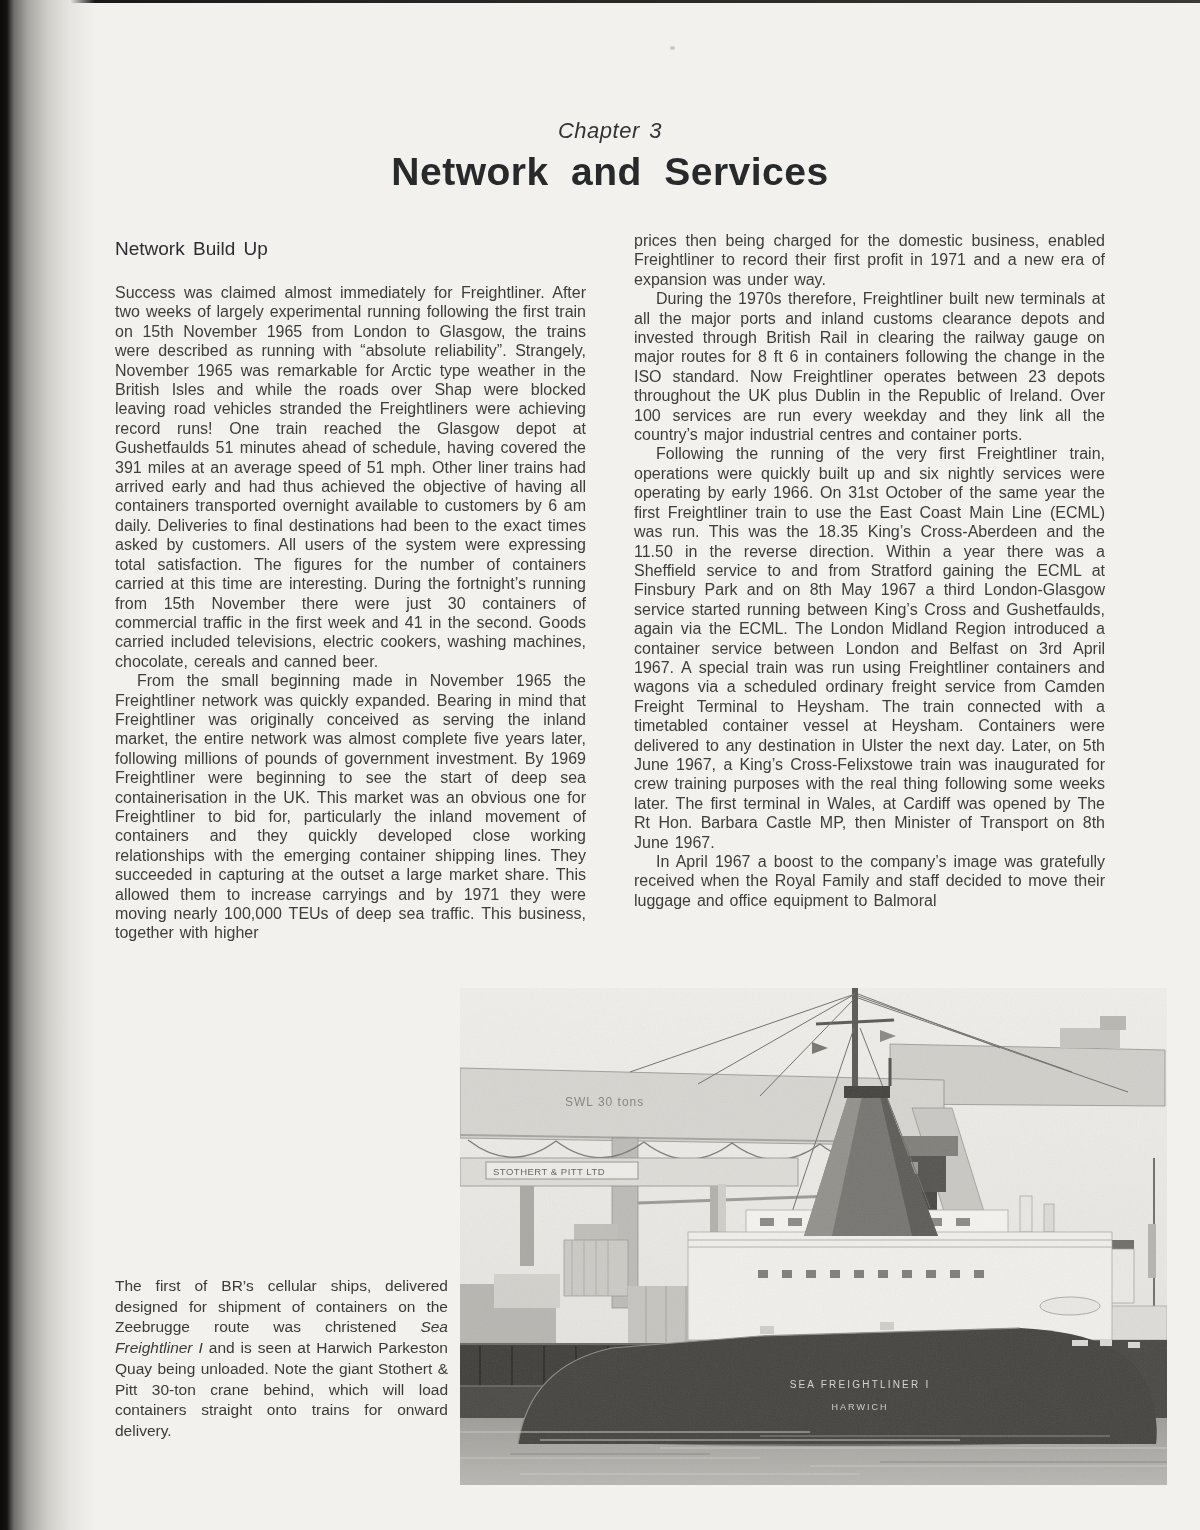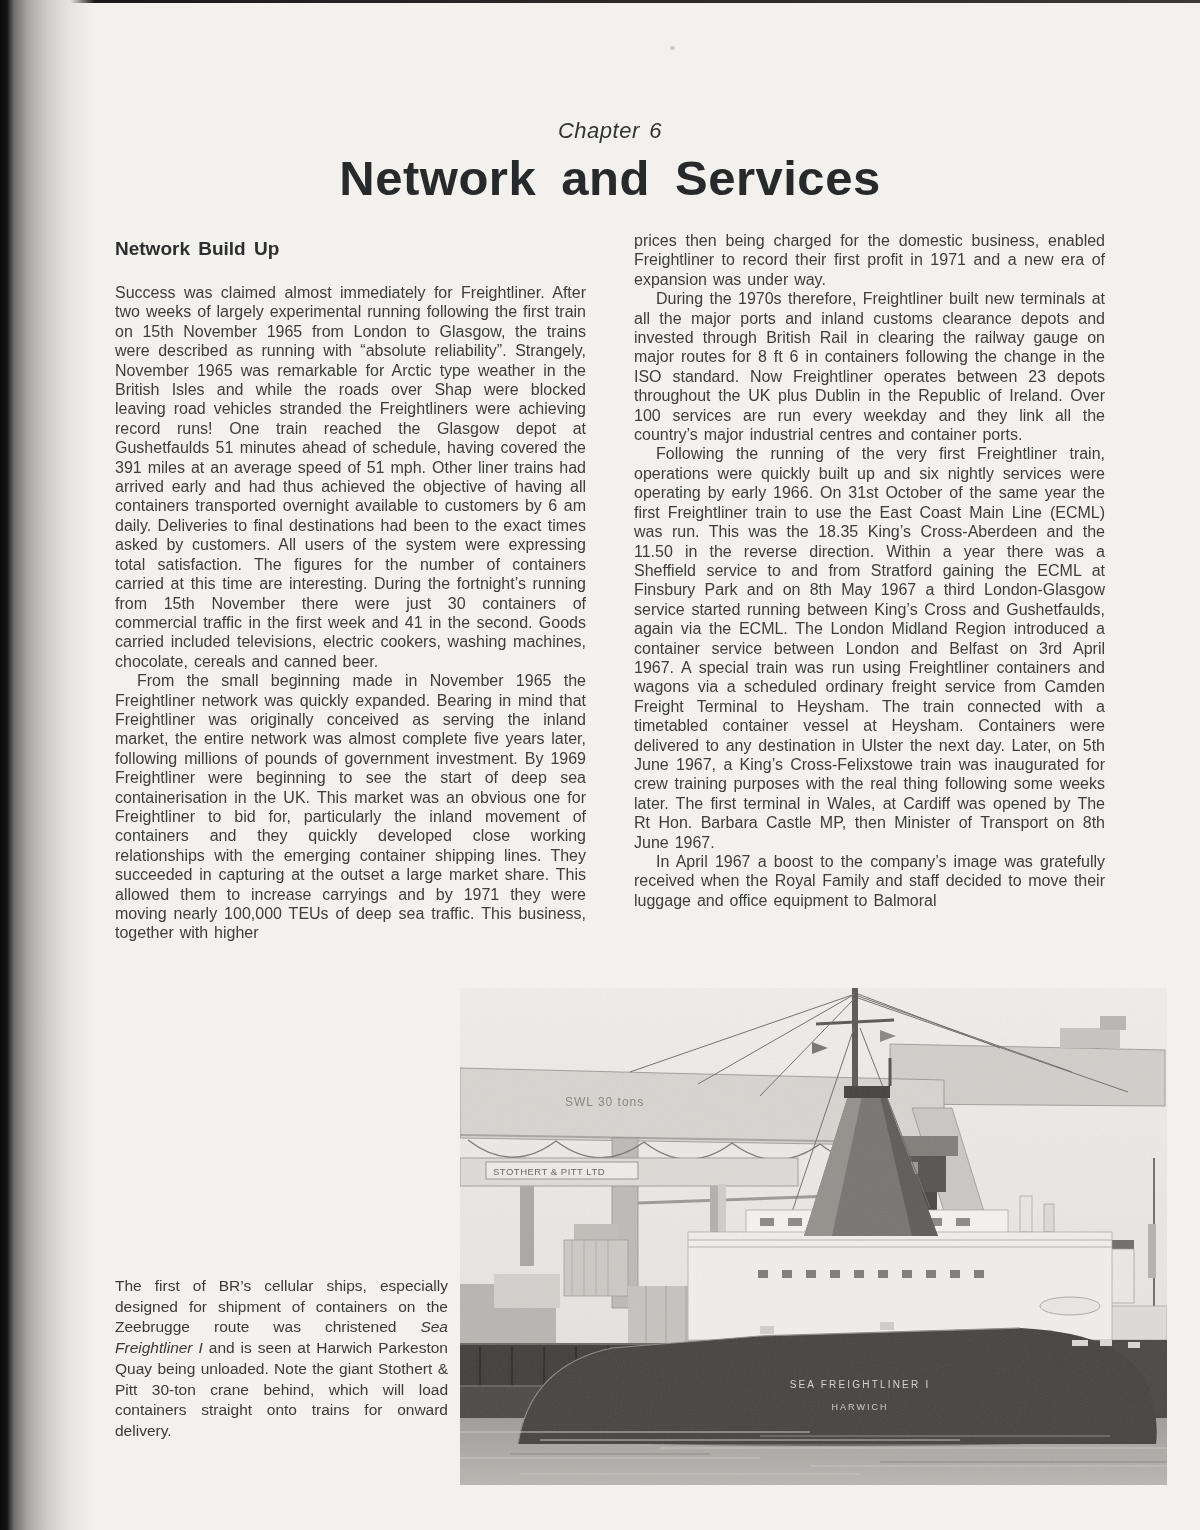--- a/index.html
+++ b/index.html
@@ -16,28 +16,28 @@
   .gutter{
     position:absolute;top:0;left:0;width:95px;height:1530px;
     background:linear-gradient(to right,#0a0a0a 0px,#141414 7px,#6f6e6c 14px,#a8a7a3 28px,#cfcec9 48px,#e6e5e1 70px,rgba(242,241,237,0) 95px);
   }
   .speck{position:absolute;left:670px;top:46px;width:5px;height:4px;background:#c9c8c4;border-radius:50%;}
   .chapter-head{position:absolute;left:115px;top:118px;width:990px;text-align:center;}
   .chapter-label{
     font-style:italic;font-size:22px;color:#313335;letter-spacing:.5px;word-spacing:3px;
   }
   .chapter-title{
-    margin:6px 0 0 0;font-size:49px;font-weight:bold;color:#27292b;
+    margin:6px 0 0 0;font-size:39px;font-weight:bold;color:#27292b;
     letter-spacing:.5px;word-spacing:11px;
   }
   .col{position:absolute;width:471px;text-align:justify;}
   .col-left{left:115px;top:238px;}
   .col-right{left:634px;top:231px;}
   .section-heading{
-    margin:0 0 23px 0;font-size:19px;font-weight:bold;color:#2c2e30;word-spacing:3px;
+    margin:0 0 23px 0;font-size:19px;font-weight:normal;color:#2c2e30;word-spacing:3px;
   }
   .body-para{
     margin:0;font-size:16px;line-height:19.4px;word-spacing:1.5px;color:#3d3d3b;
   }
   .body-para.indent{text-indent:22px;}
   .photo{
     position:absolute;left:456px;top:984px;width:707px;height:497px;margin:4px;
   }
   .photo svg{display:block;width:707px;height:497px;}
   .caption{
@@ -46,21 +46,21 @@
   }
 </style>
 </head>
 <body>
 
 <div class="top-edge"></div>
 <div class="gutter"></div>
 <div class="speck"></div>
 
 <header class="chapter-head">
-  <div class="chapter-label">Chapter 6</div>
+  <div class="chapter-label">Chapter 3</div>
   <h1 class="chapter-title">Network and Services</h1>
 </header>
 
 <section class="col col-left">
   <h2 class="section-heading">Network Build Up</h2>
   <p class="body-para">Success was claimed almost immediately for Freightliner. After two weeks of largely experimental running following the first train on 15th November 1965 from London to Glasgow, the trains were described as running with “absolute reliability”. Strangely, November 1965 was remarkable for Arctic type weather in the British Isles and while the roads over Shap were blocked leaving road vehicles stranded the Freightliners were achieving record runs! One train reached the Glasgow depot at Gushetfaulds 51 minutes ahead of schedule, having covered the 391 miles at an average speed of 51 mph. Other liner trains had arrived early and had thus achieved the objective of having all containers transported overnight available to customers by 6 am daily. Deliveries to final destinations had been to the exact times asked by customers. All users of the system were expressing total satisfaction. The figures for the number of containers carried at this time are interesting. During the fortnight’s running from 15th November there were just 30 containers of commercial traffic in the first week and 41 in the second. Goods carried included televisions, electric cookers, washing machines, chocolate, cereals and canned beer.</p>
   <p class="body-para indent">From the small beginning made in November 1965 the Freightliner network was quickly expanded. Bearing in mind that Freightliner was originally conceived as serving the inland market, the entire network was almost complete five years later, following millions of pounds of government investment. By 1969 Freightliner were beginning to see the start of deep sea containerisation in the UK. This market was an obvious one for Freightliner to bid for, particularly the inland movement of containers and they quickly developed close working relationships with the emerging container shipping lines. They succeeded in capturing at the outset a large market share. This allowed them to increase carryings and by 1971 they were moving nearly 100,000 TEUs of deep sea traffic. This business, together with higher</p>
 </section>
 
 <section class="col col-right">
@@ -223,13 +223,13 @@
       <line x1="60" y1="486" x2="400" y2="486" stroke="#c8c7c2" stroke-width="1"></line>
       <line x1="300" y1="448" x2="650" y2="448" stroke="#8a8984" stroke-width="1"></line>
       <line x1="50" y1="466" x2="250" y2="466" stroke="#8a8984" stroke-width="1"></line>
       <line x1="420" y1="474" x2="707" y2="474" stroke="#8a8984" stroke-width="1"></line>
     </g>
 
     <rect x="0" y="0" width="707" height="497" filter="url(#grainF)" opacity="0.10"></rect>
   </svg>
 </figure>
 
-<p class="caption"><span>The first of BR’s cellular ships, especially designed for shipment of containers on the Zeebrugge route was christened </span><i>Sea Freightliner I</i><span> and is seen at Harwich Parkeston Quay being unloaded. Note the giant Stothert &amp; Pitt 30-ton crane behind, which will load containers straight onto trains for onward delivery.</span></p>
+<p class="caption"><span>The first of BR’s cellular ships, delivered designed for shipment of containers on the Zeebrugge route was christened </span><i>Sea Freightliner I</i><span> and is seen at Harwich Parkeston Quay being unloaded. Note the giant Stothert &amp; Pitt 30-ton crane behind, which will load containers straight onto trains for onward delivery.</span></p>
 
 </body></html>

